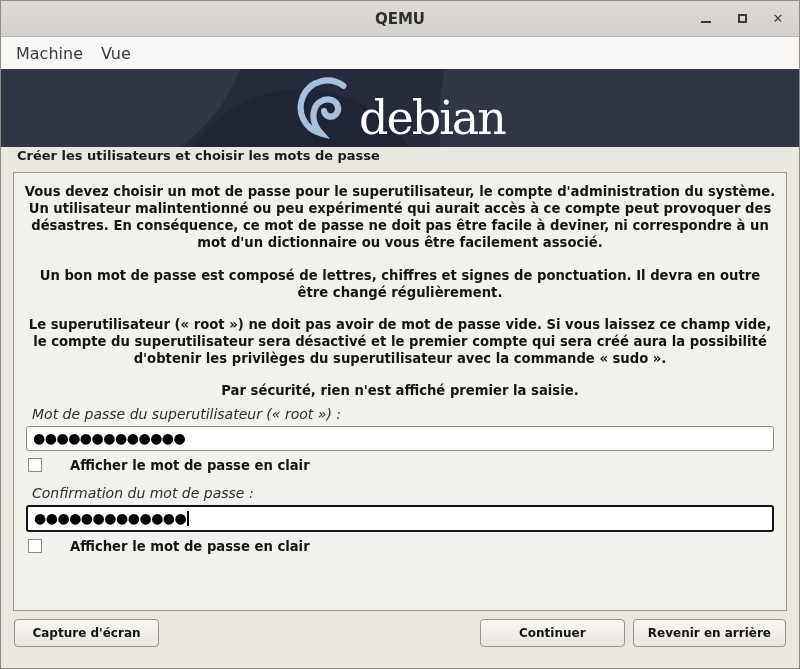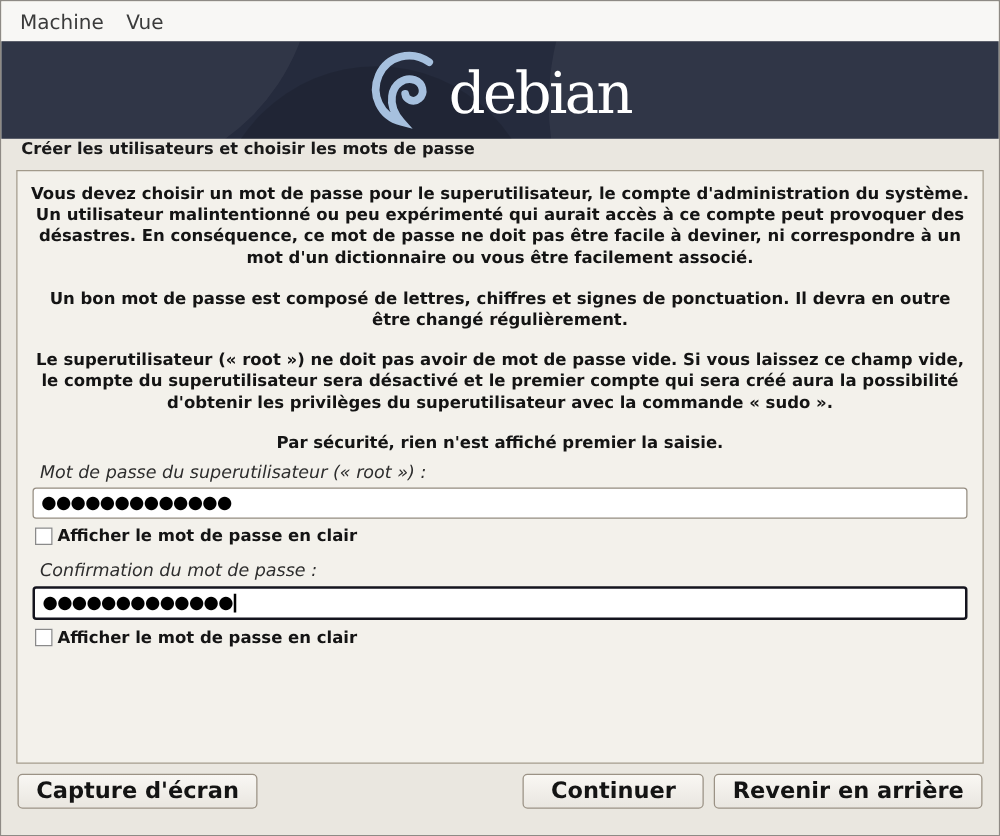--- a/index.html
+++ b/index.html
@@ -52,21 +52,21 @@
     background: #252b3d;
     position: relative; overflow: hidden;
     display: flex; align-items: center; justify-content: center;
   }
   .banner .swirl-bg1, .banner .swirl-bg2, .banner .swirl-bg3 {
     position: absolute; border-radius: 50%; background: rgba(255,255,255,0.055);
   }
   .banner .swirl-bg1 { width: 340px; height: 340px; left: -90px; top: -230px; }
   .banner .swirl-bg2 { width: 420px; height: 420px; right: -60px; top: -160px; }
   .banner .swirl-bg3 { width: 260px; height: 260px; left: 170px; top: 20px; background: rgba(0,0,0,0.12); }
-  .banner-logo { position: relative; display: flex; align-items: center; gap: 2px; }
+  .banner-logo { position: relative; display: flex; align-items: flex-end; gap: 2px; }
   .logo-text {
     color: #ffffff; font-size: 46px; font-weight: normal;
     font-family: "DejaVu Serif", "Liberation Serif", serif;
     letter-spacing: -2px; line-height: 1; margin-top: 4px;
   }
 
   
   .content { flex: 1 1 auto; display: flex; flex-direction: column; background: #eae7e0; }
   .page-heading {
     font-size: 13px; font-weight: bold; color: #191919;
@@ -99,54 +99,68 @@
     padding: 0 6px;
     font-size: 14px; font-weight: bold; color: #000;
     letter-spacing: -0.5px;
   }
   .text-input.focused {
     border: 2px solid #14141e;
     height: 27px;
   }
   .caret { display: inline-block; width: 2px; height: 15px; background: #000; margin-left: 1px; }
   .checkbox-row {
-    display: flex; align-items: center; gap: 4px;
+    display: flex; align-items: center; gap: 28px;
     margin: 2px 0 12px 4px;
   }
   .checkbox {
     width: 14px; height: 14px; background: #fff;
     border: 1px solid #8a8a8a; flex: 0 0 14px;
   }
   .checkbox-label { font-size: 13.2px; font-weight: bold; color: #141414; }
 
   
   .footer {
     flex: 0 0 57px;
     display: flex; align-items: center;
     padding: 0 13px 14px 13px;
   }
   .btn {
     height: 28px;
     min-width: 145px;
     background: linear-gradient(#f9f7f3, #e9e6e0);
     border: 1px solid #9b9285;
     border-radius: 4px;
-    font-size: 18px; font-weight: bold; color: #141414;
+    font-size: 12px; font-weight: bold; color: #141414;
     font-family: "DejaVu Sans", "Liberation Sans", sans-serif;
     display: inline-flex; align-items: center; justify-content: center;
     padding: 0 14px;
     cursor: default;
   }
   .footer-right { margin-left: auto; display: flex; gap: 8px; }
 </style>
 </head>
 <body>
 
 <div class="window">
 
+  <div class="titlebar">
+    <div class="titlebar-title">QEMU</div>
+    <div class="window-controls">
+      <div class="win-btn">
+          <span class="minus"></span>
+        </div>
+      <div class="win-btn">
+          <span class="sq"></span>
+        </div>
+      <div class="win-btn">
+          <span>✕</span>
+        </div>
+    </div>
+  </div>
 
   <div class="menubar">
     <div class="menu-item">Machine</div>
     <div class="menu-item">Vue</div>
   </div>
 
   <div class="banner">
     <div class="swirl-bg1"></div>
     <div class="swirl-bg2"></div>
     <div class="swirl-bg3"></div>

